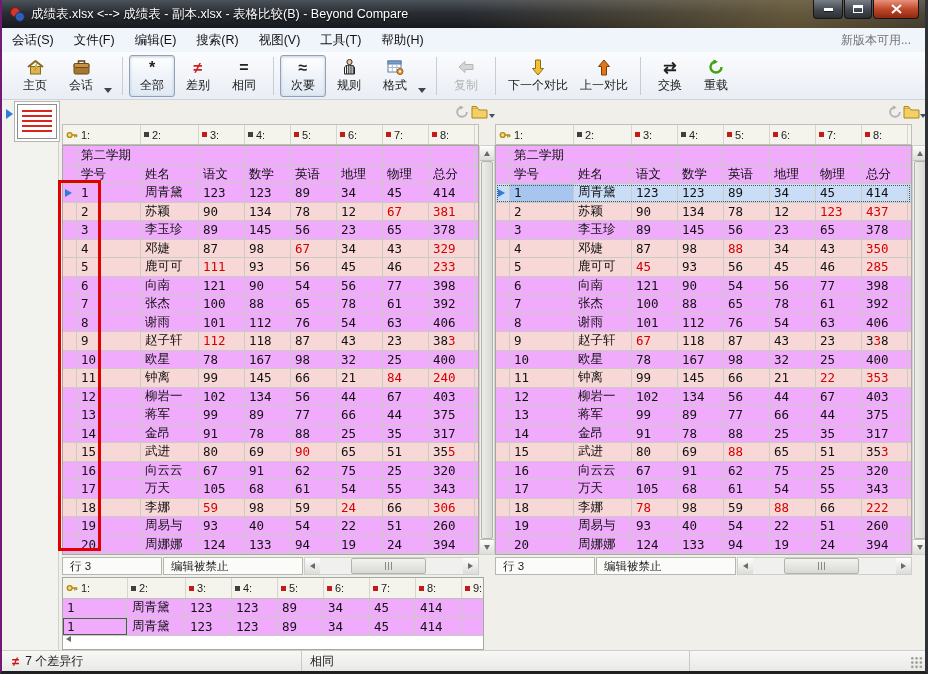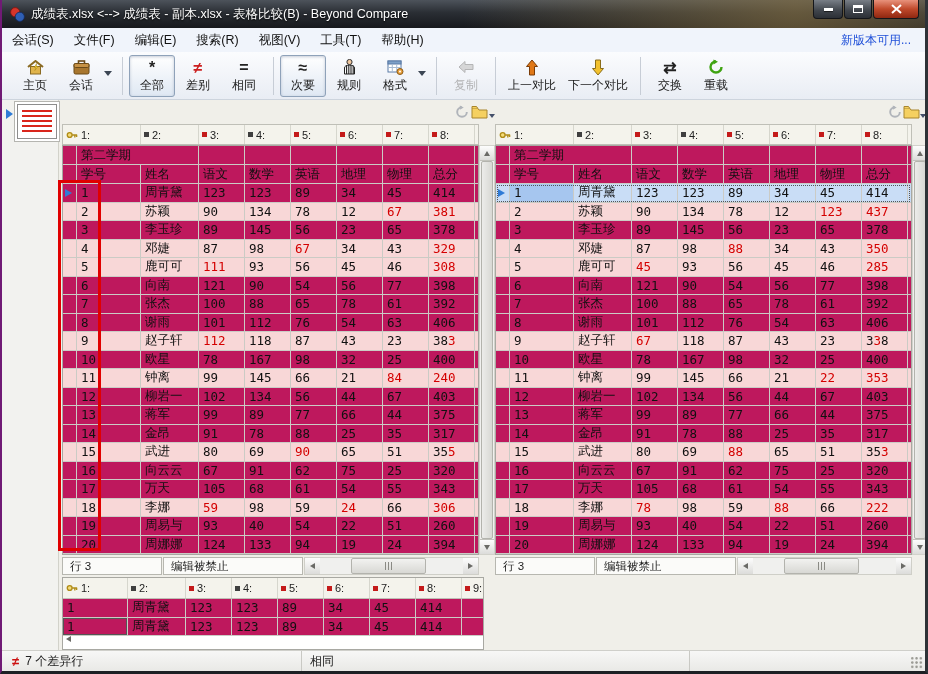--- a/index.html
+++ b/index.html
@@ -18,26 +18,26 @@
   display:flex;align-items:center;justify-content:center;margin-left:1px;
   background:linear-gradient(#787e86,#3f444b 60%,#2c3036)}
 .wbtn.min{width:30px}.wbtn.max{width:28px}
 .wbtn.close{width:46px;background:linear-gradient(#e8927c,#c0492b 50%,#8f2711)}
 .glyph-min{width:9px;height:3px;background:#fff;box-shadow:0 1px 1px #0009}
 .glyph-max{width:10px;height:8px;border:1px solid #fff;border-top:3px solid #fff}
 
 .menubar{position:absolute;left:0;top:28px;width:100%;height:24px;background:#f0f4fb;
   display:flex;align-items:center;font-size:12.5px;color:#111}
 .mi{padding:3px 10px;cursor:default}
-.updlink{position:absolute;right:14px;color:#1d4ed8;font-size:12px}
+.updlink{position:absolute;right:14px;color:#737373;font-size:12px}
 
 .toolbar{position:absolute;left:0;top:52px;width:100%;height:48px;
   background:linear-gradient(#fbfcfe,#e9edf4);border-bottom:1px solid #cdd4dd;
   display:flex;align-items:center;padding-left:10px}
-.tgroup{display:flex;align-items:flex-start}
+.tgroup{display:flex;align-items:flex-end}
 .tbtn{display:flex;flex-direction:column;align-items:center;justify-content:center;
   min-width:46px;height:42px;padding:0 5px;border:1px solid transparent;border-radius:3px;
   font-size:12px;color:#1a1a1a}
 .tbtn .ic{height:19px;display:flex;align-items:center;justify-content:center;
   font-size:16px;font-weight:bold;line-height:19px}
 .tbtn.on{border-color:#8fa2b9;background:linear-gradient(#ffffff,#dfe8f3);
   box-shadow:inset 0 1px 3px rgba(90,110,140,.35)}
 .tbtn.dis{color:#9aa0a8;filter:grayscale(1);opacity:.75}
 .icred{color:#cc1f1f}.icblk{color:#222}
 .dcaret{width:0;height:0;border:4px solid transparent;border-top:5px solid #3c4654;margin:16px 4px 0 0}
@@ -64,21 +64,21 @@
   display:flex;overflow:hidden}
 .hcell{display:flex;align-items:center;gap:3px;font-size:11px;color:#222;
   border-right:1px solid #d6d6cd;padding-left:3px;overflow:hidden;flex:none}
 .hfirst{width:78px}.hfirstd{width:65px}.hname{width:58px}.hnum{width:46px}
 .mk{width:5px;height:5px;flex:none}
 .mk-red{background:#c41a1a}.mk-dark{background:#3f3f3f}
 .keyic{width:12px;height:12px;flex:none}
 
 .grid{position:absolute;top:145px;width:417px;height:410px;background:#fff;
   border:1px solid #a8a8a2;overflow:hidden}
-.row{display:flex;height:18.5px;border-bottom:1px solid #cbcbc5;background:#be185d}
+.row{display:flex;height:18.5px;border-bottom:1px solid #cbcbc5;background:#f0abfc}
 .row.hd{height:19px}
 .c{flex:none;display:flex;align-items:center;padding:0 4px;font-size:12.5px;
   font-family:"DejaVu Sans Mono","Liberation Mono",monospace;
   border-right:1px solid #cbcbc5;white-space:nowrap;overflow:hidden;color:#111}
 .cg{width:14px;padding:0}
 .cid{width:64px}.cnm{width:58px}.cn{width:46px}.cmg{width:122px}
 .cf{flex:1 1 auto;border-right:none}
 .row.diff,.row.diff .c{background:#f8d7d7}
 .rd{color:#d40000;font-weight:normal}
 .tri{width:0;height:0;border-left:7px solid #2f7bd6;border-top:4.5px solid transparent;border-bottom:4.5px solid transparent;margin-left:2px}
@@ -239,32 +239,32 @@
         <svg width="16" height="14" viewBox="0 0 16 14">
             <path d="M1 7 L7 1.5 V4.5 H15 V9.5 H7 V12.5 Z" fill="#c8ccd2" stroke="#9aa0a8"></path>
           </svg>
       </span>
       <span>复制</span>
     </div>
     <div class="tsep"></div>
     <div class="tbtn">
       <span class="ic">
         <svg width="14" height="17" viewBox="0 0 14 17">
+            <path d="M7 16 L12.5 9.5 H9.5 V1 H4.5 V9.5 H1.5 Z" fill="#f2c12e" stroke="#8a6d1a"></path>
+          </svg>
+      </span>
+      <span>下一个对比</span>
+    </div>
+    <div class="tbtn">
+      <span class="ic">
+        <svg width="14" height="17" viewBox="0 0 14 17">
             <path d="M7 1 L12.5 7.5 H9.5 V16 H4.5 V7.5 H1.5 Z" fill="#e07818" stroke="#7a3c08"></path>
           </svg>
       </span>
       <span>上一对比</span>
-    </div>
-    <div class="tbtn">
-      <span class="ic">
-        <svg width="14" height="17" viewBox="0 0 14 17">
-            <path d="M7 16 L12.5 9.5 H9.5 V1 H4.5 V9.5 H1.5 Z" fill="#f2c12e" stroke="#8a6d1a"></path>
-          </svg>
-      </span>
-      <span>下一个对比</span>
     </div>
     <div class="tsep"></div>
     <div class="tbtn">
       <span class="ic icblk">⇄</span>
       <span>交换</span>
     </div>
     <div class="tbtn">
       <span class="ic">
         <svg width="16" height="16" viewBox="0 0 16 16">
             <path d="M13.5 8 A5.5 5.5 0 1 1 8 2.5" fill="none" stroke="#3fa312" stroke-width="2.4"></path>
@@ -471,21 +471,21 @@
         <div class="c cid">5</div>
         <div class="c cnm">鹿可可</div>
         <div class="c cn">
           <b class="rd">111</b>
         </div>
         <div class="c cn">93</div>
         <div class="c cn">56</div>
         <div class="c cn">45</div>
         <div class="c cn">46</div>
         <div class="c cn">
-          <b class="rd">308</b>
+          <b class="rd">233</b>
         </div>
         <div class="c cf"></div>
       </div>
       <div class="row">
         <div class="c cg"></div>
         <div class="c cid">6</div>
         <div class="c cnm">向南</div>
         <div class="c cn">121</div>
         <div class="c cn">90</div>
         <div class="c cn">54</div>

